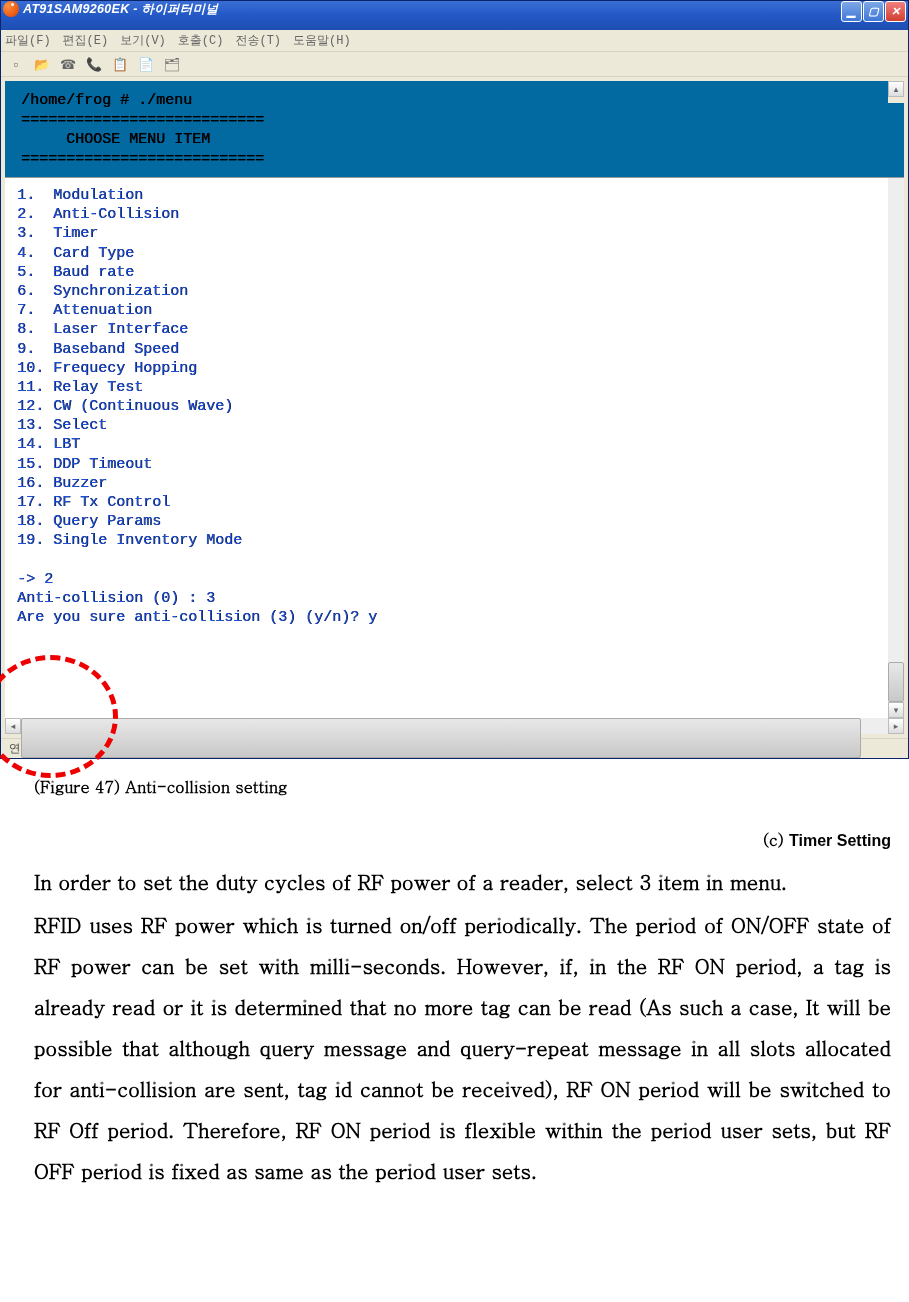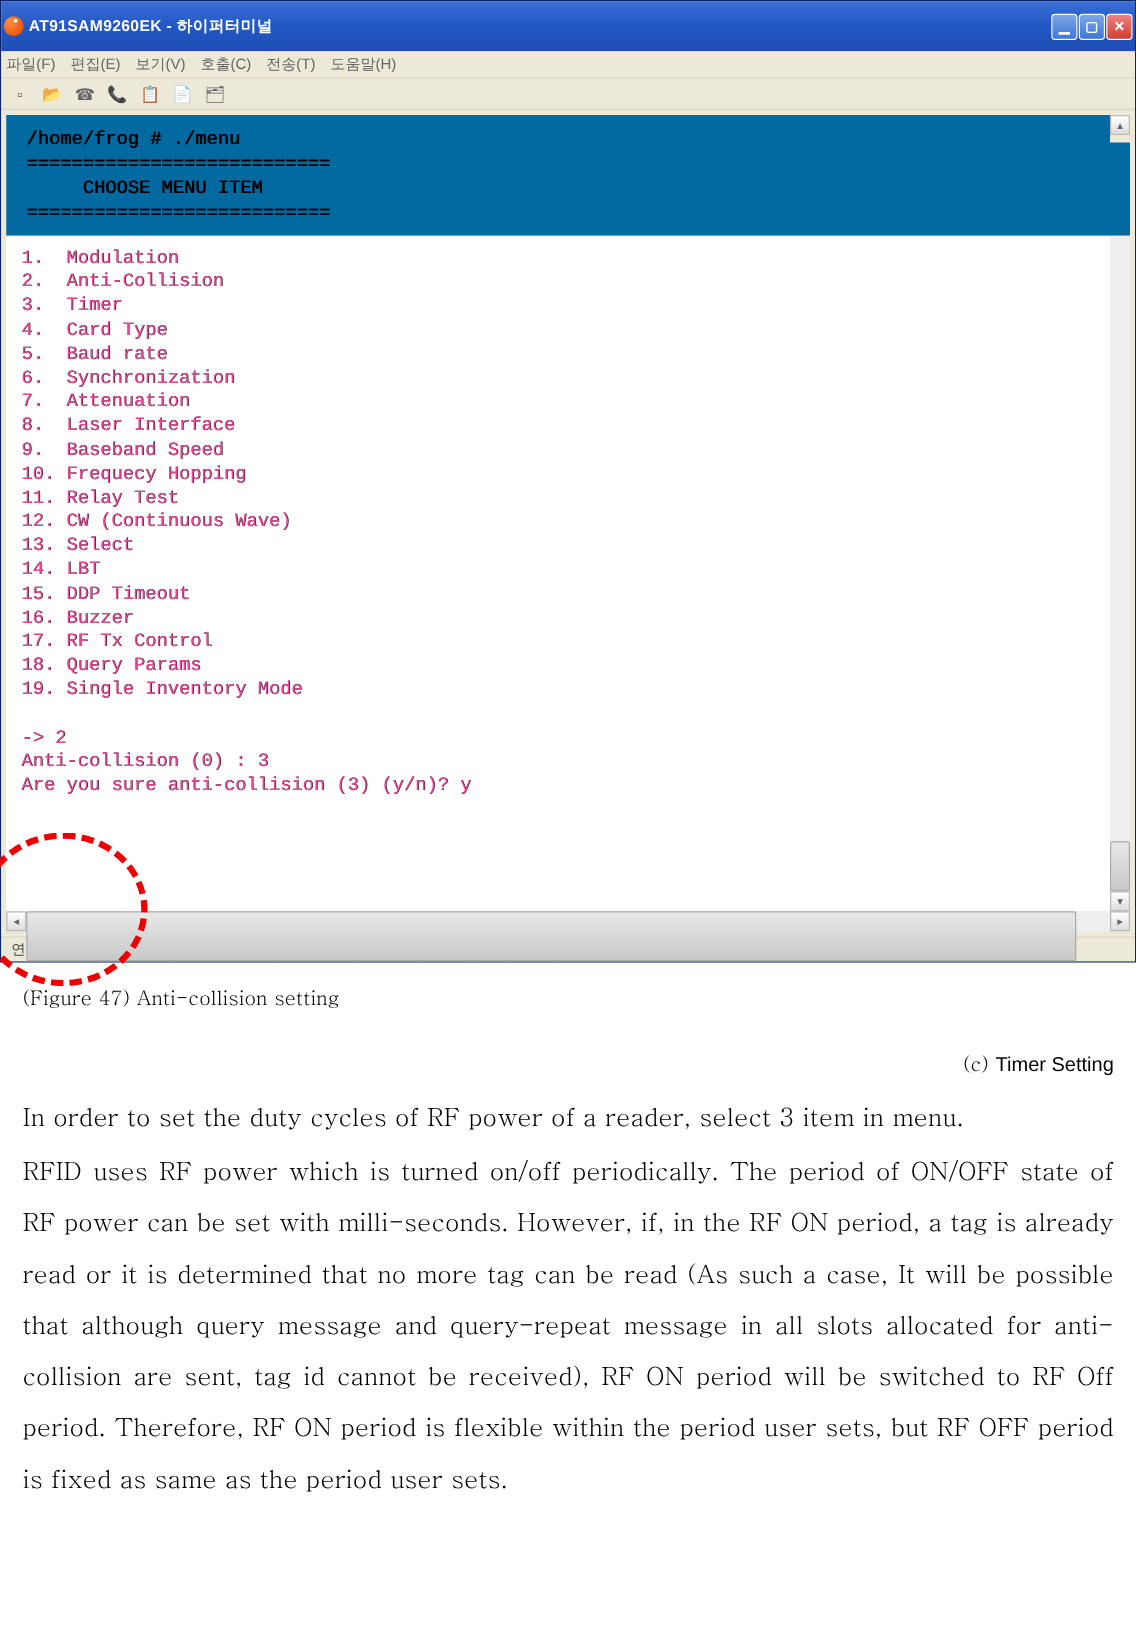--- a/index.html
+++ b/index.html
@@ -10,23 +10,24 @@
     }
     .window {
       border: 1px solid #0a246a;
       background: #ece9d8;
       margin-bottom: 4px;
     }
     .titlebar {
       background: linear-gradient(to bottom, #3a6ed5 0%, #2358c5 50%, #1e4eb3 100%);
       color: #fff;
       display: flex;
-      align-items: center;
-      height: 40px;
+      align-items: flex-start;
+      height: 29px;
       padding: 0 2px;
+      font-style: italic;
     }
     .titlebar-icon {
       width: 16px; height: 16px;
       background: radial-gradient(circle at 30% 30%, #ff9040, #e04000);
       border-radius: 50%;
       margin-right: 4px;
       position: relative;
     }
     .titlebar-icon::after {
       content: "";
@@ -55,20 +56,21 @@
     .win-max { background: linear-gradient(#7ea8e6,#3e77d6); color:#fff; }
     .win-close { background: linear-gradient(#f08080,#d04030); color:#fff; }
     .menubar {
       background: #ece9d8;
       padding: 2px 4px;
       display: flex;
       gap: 12px;
       font-size: 12px;
       color: #666;
       border-bottom: 1px solid #d6d3c6;
+      font-family: Liberation Mono, monospace;
     }
     .menubar span { cursor: pointer; }
     .toolbar {
       background: #ece9d8;
       padding: 3px 6px;
       display: flex;
       gap: 8px;
       align-items: center;
       border-bottom: 1px solid #d6d3c6;
     }
@@ -100,21 +102,21 @@
       border-top: 1px solid #999;
     }
     .terminal-body {
       flex: 1;
       background: #fff;
       padding: 8px 12px;
       font-family: 'Courier New', monospace;
       font-size: 15px;
       line-height: 1.28;
       white-space: pre;
-      color: #ec4899;
+      color: #1d4ed8;
       text-shadow: 0.4px 0 0 #000;
       min-height: 540px;
     }
     .vscroll {
       width: 16px;
       background: #ece9d8;
       display: flex;
       flex-direction: column;
     }
     .scroll-btn {
@@ -165,23 +167,24 @@
       height: 123px;
       border: 5px dashed #e00;
       border-radius: 50%;
       left: -18px;
       top: 578px;
       pointer-events: none;
       z-index: 10;
     }
     
     .doc-text {
-      padding: 6px 18px 20px 18px;
+      padding: 6px 18px 20px 34px;
       font-family: Batang, Georgia, serif;
       color: #000;
+      font-weight: bold;
     }
     .fig-caption {
       font-size: 16px;
       margin: 6px 0 30px 0;
     }
     .subsec {
       margin: 0 0 10px 70px;
       text-align: right;
     }
     .subsec-label { font-size: 16px; }

